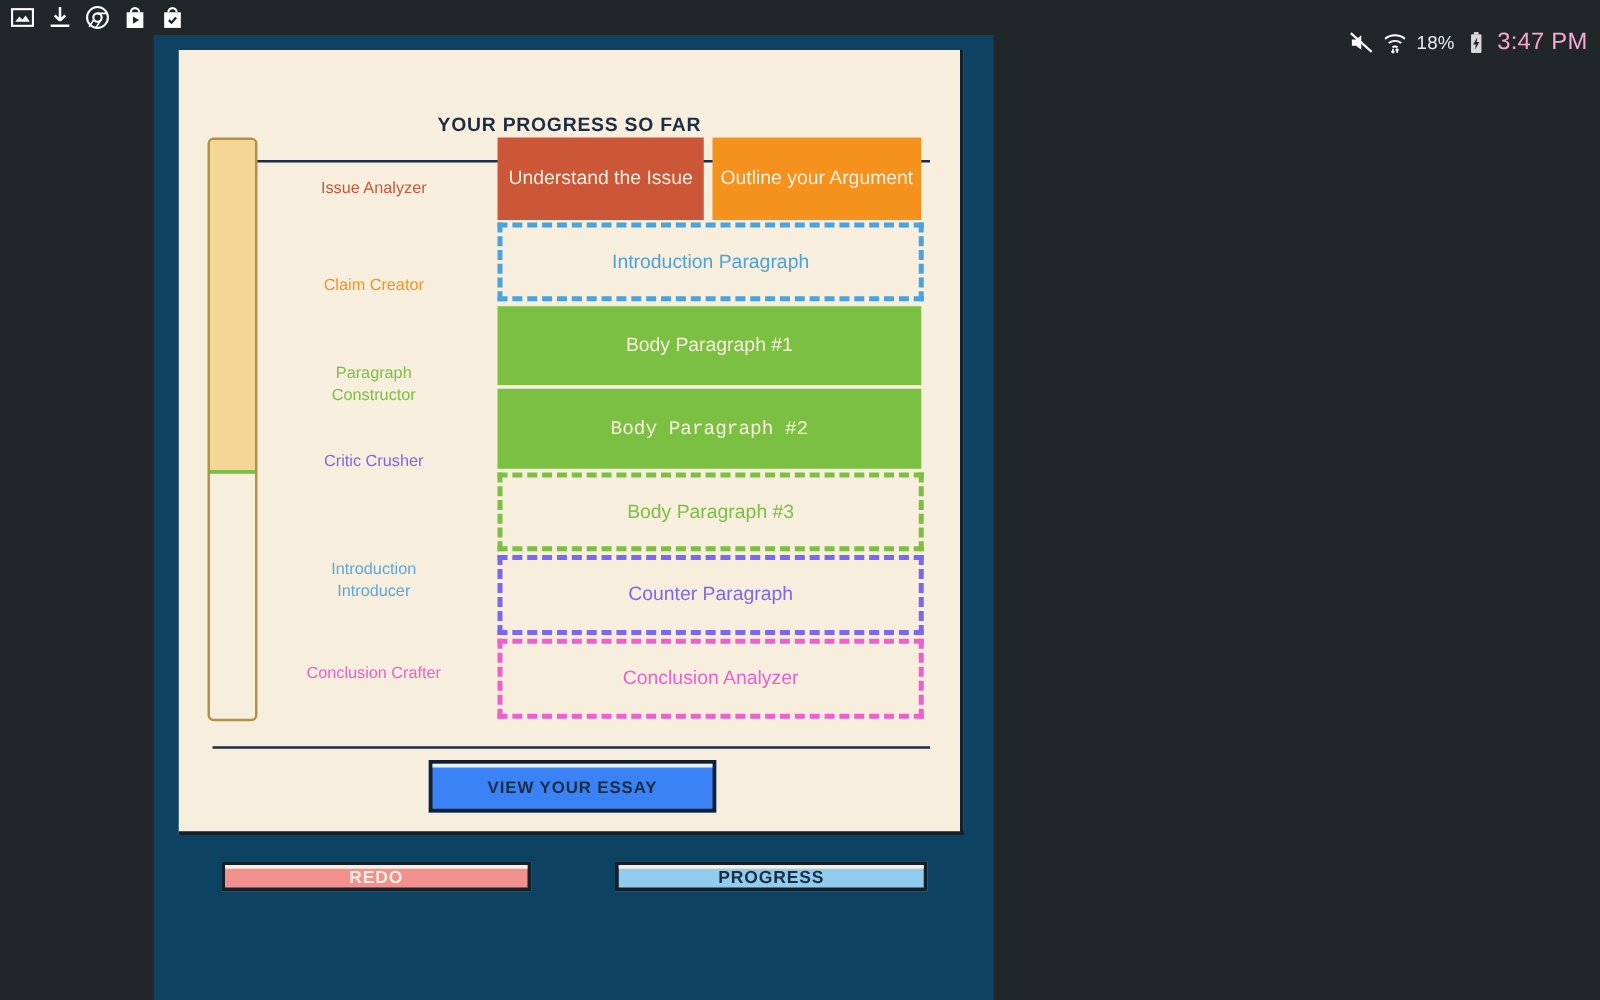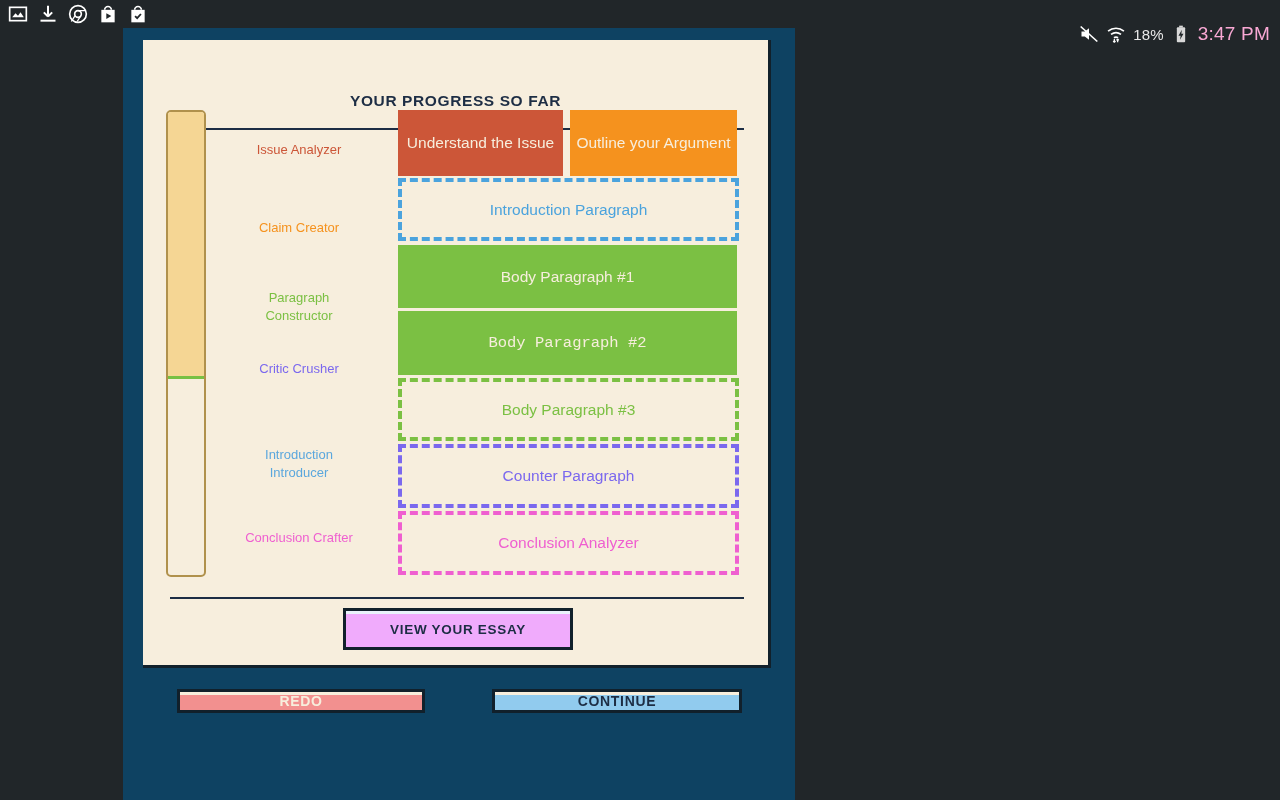--- a/index.html
+++ b/index.html
@@ -115,21 +115,21 @@
     text-align: center;
   }
   .blk.solid { color: #f7eedd; }
   .blk.dashed { background: transparent; }
 
   
   #view-essay-btn {
     position: absolute;
     left: 200px; top: 568px;
     width: 230px; height: 42px;
-    background: #f0abfc;
+    background: #3b82f6;
     border: 3px solid #11202b;
     display: flex; align-items: center; justify-content: center;
     font-size: 13.5px; font-weight: bold; letter-spacing: .7px;
     color: #1d2d44;
     cursor: pointer;
   }
   #view-essay-btn::before {
     content: ""; position: absolute;
     left: 0; right: 0; top: 0; height: 3px;
     background: #e9f3fb;
@@ -289,14 +289,14 @@
 
   <div id="view-essay-btn">
     <span>VIEW YOUR ESSAY</span>
   </div>
 </div>
 
 <div class="action-btn" id="redo-btn">
   <span>REDO</span>
 </div>
 <div class="action-btn" id="continue-btn">
-  <span>CONTINUE</span>
+  <span>PROGRESS</span>
 </div>
 
 </body></html>

